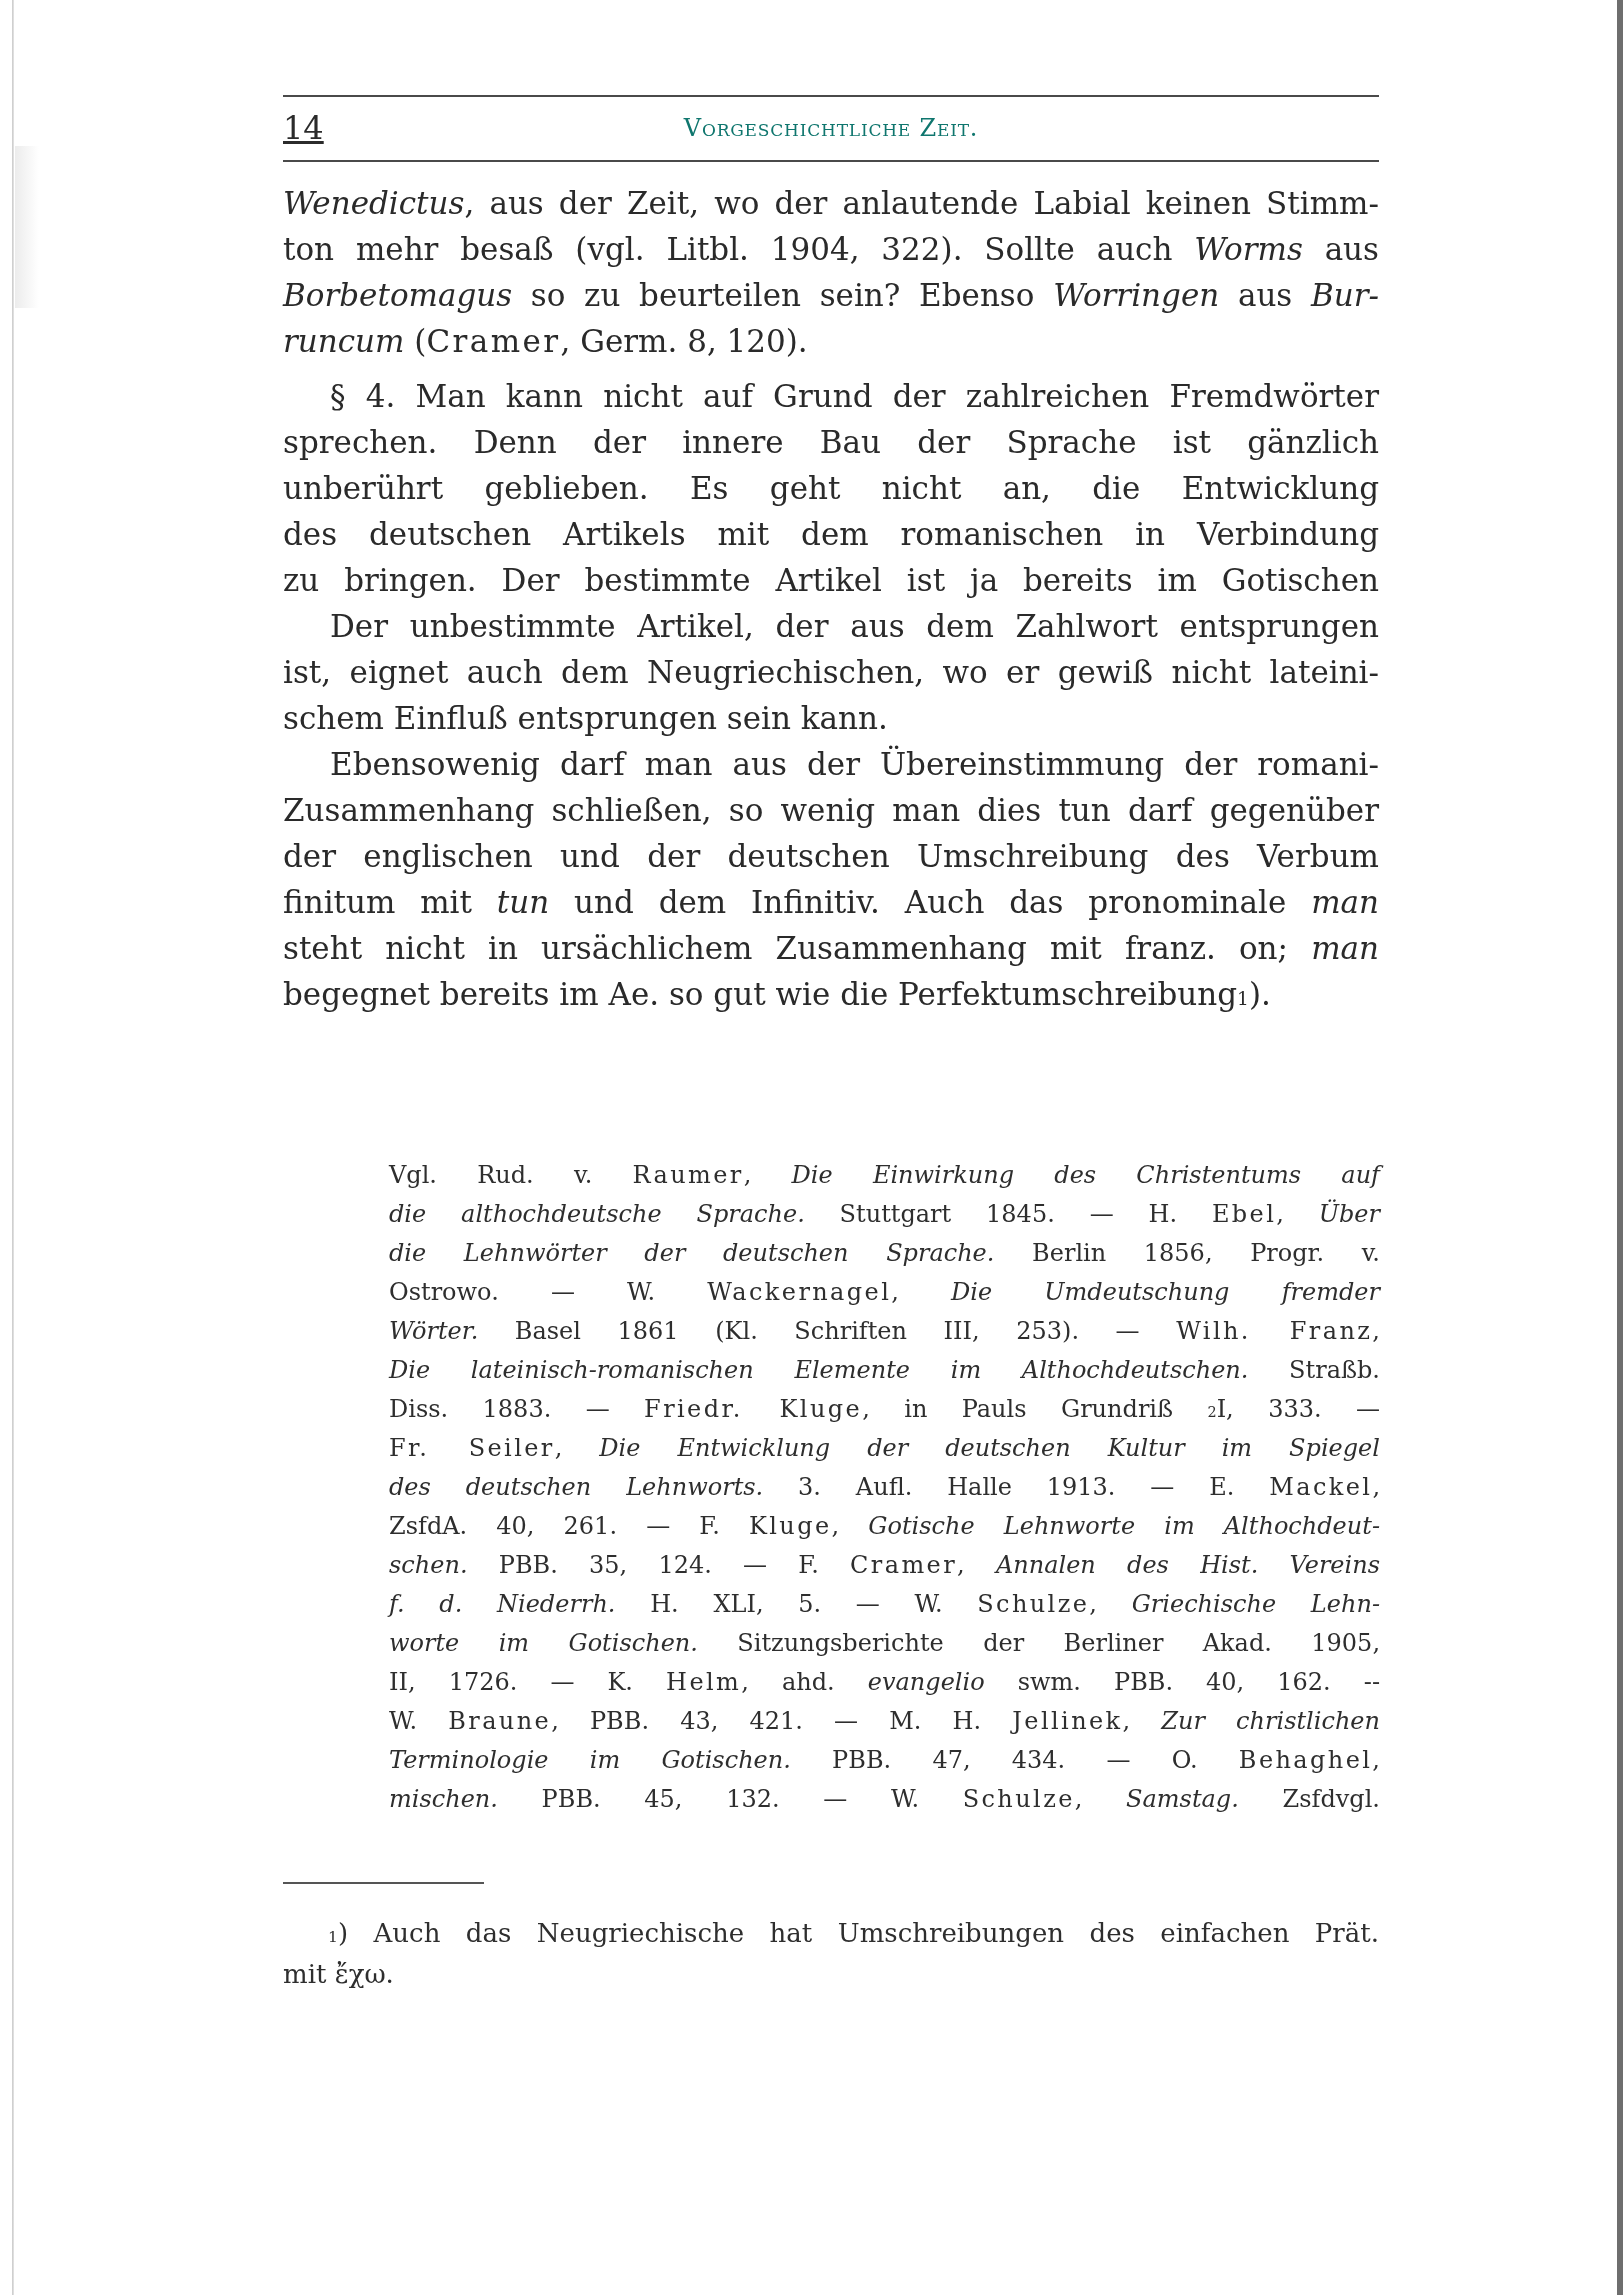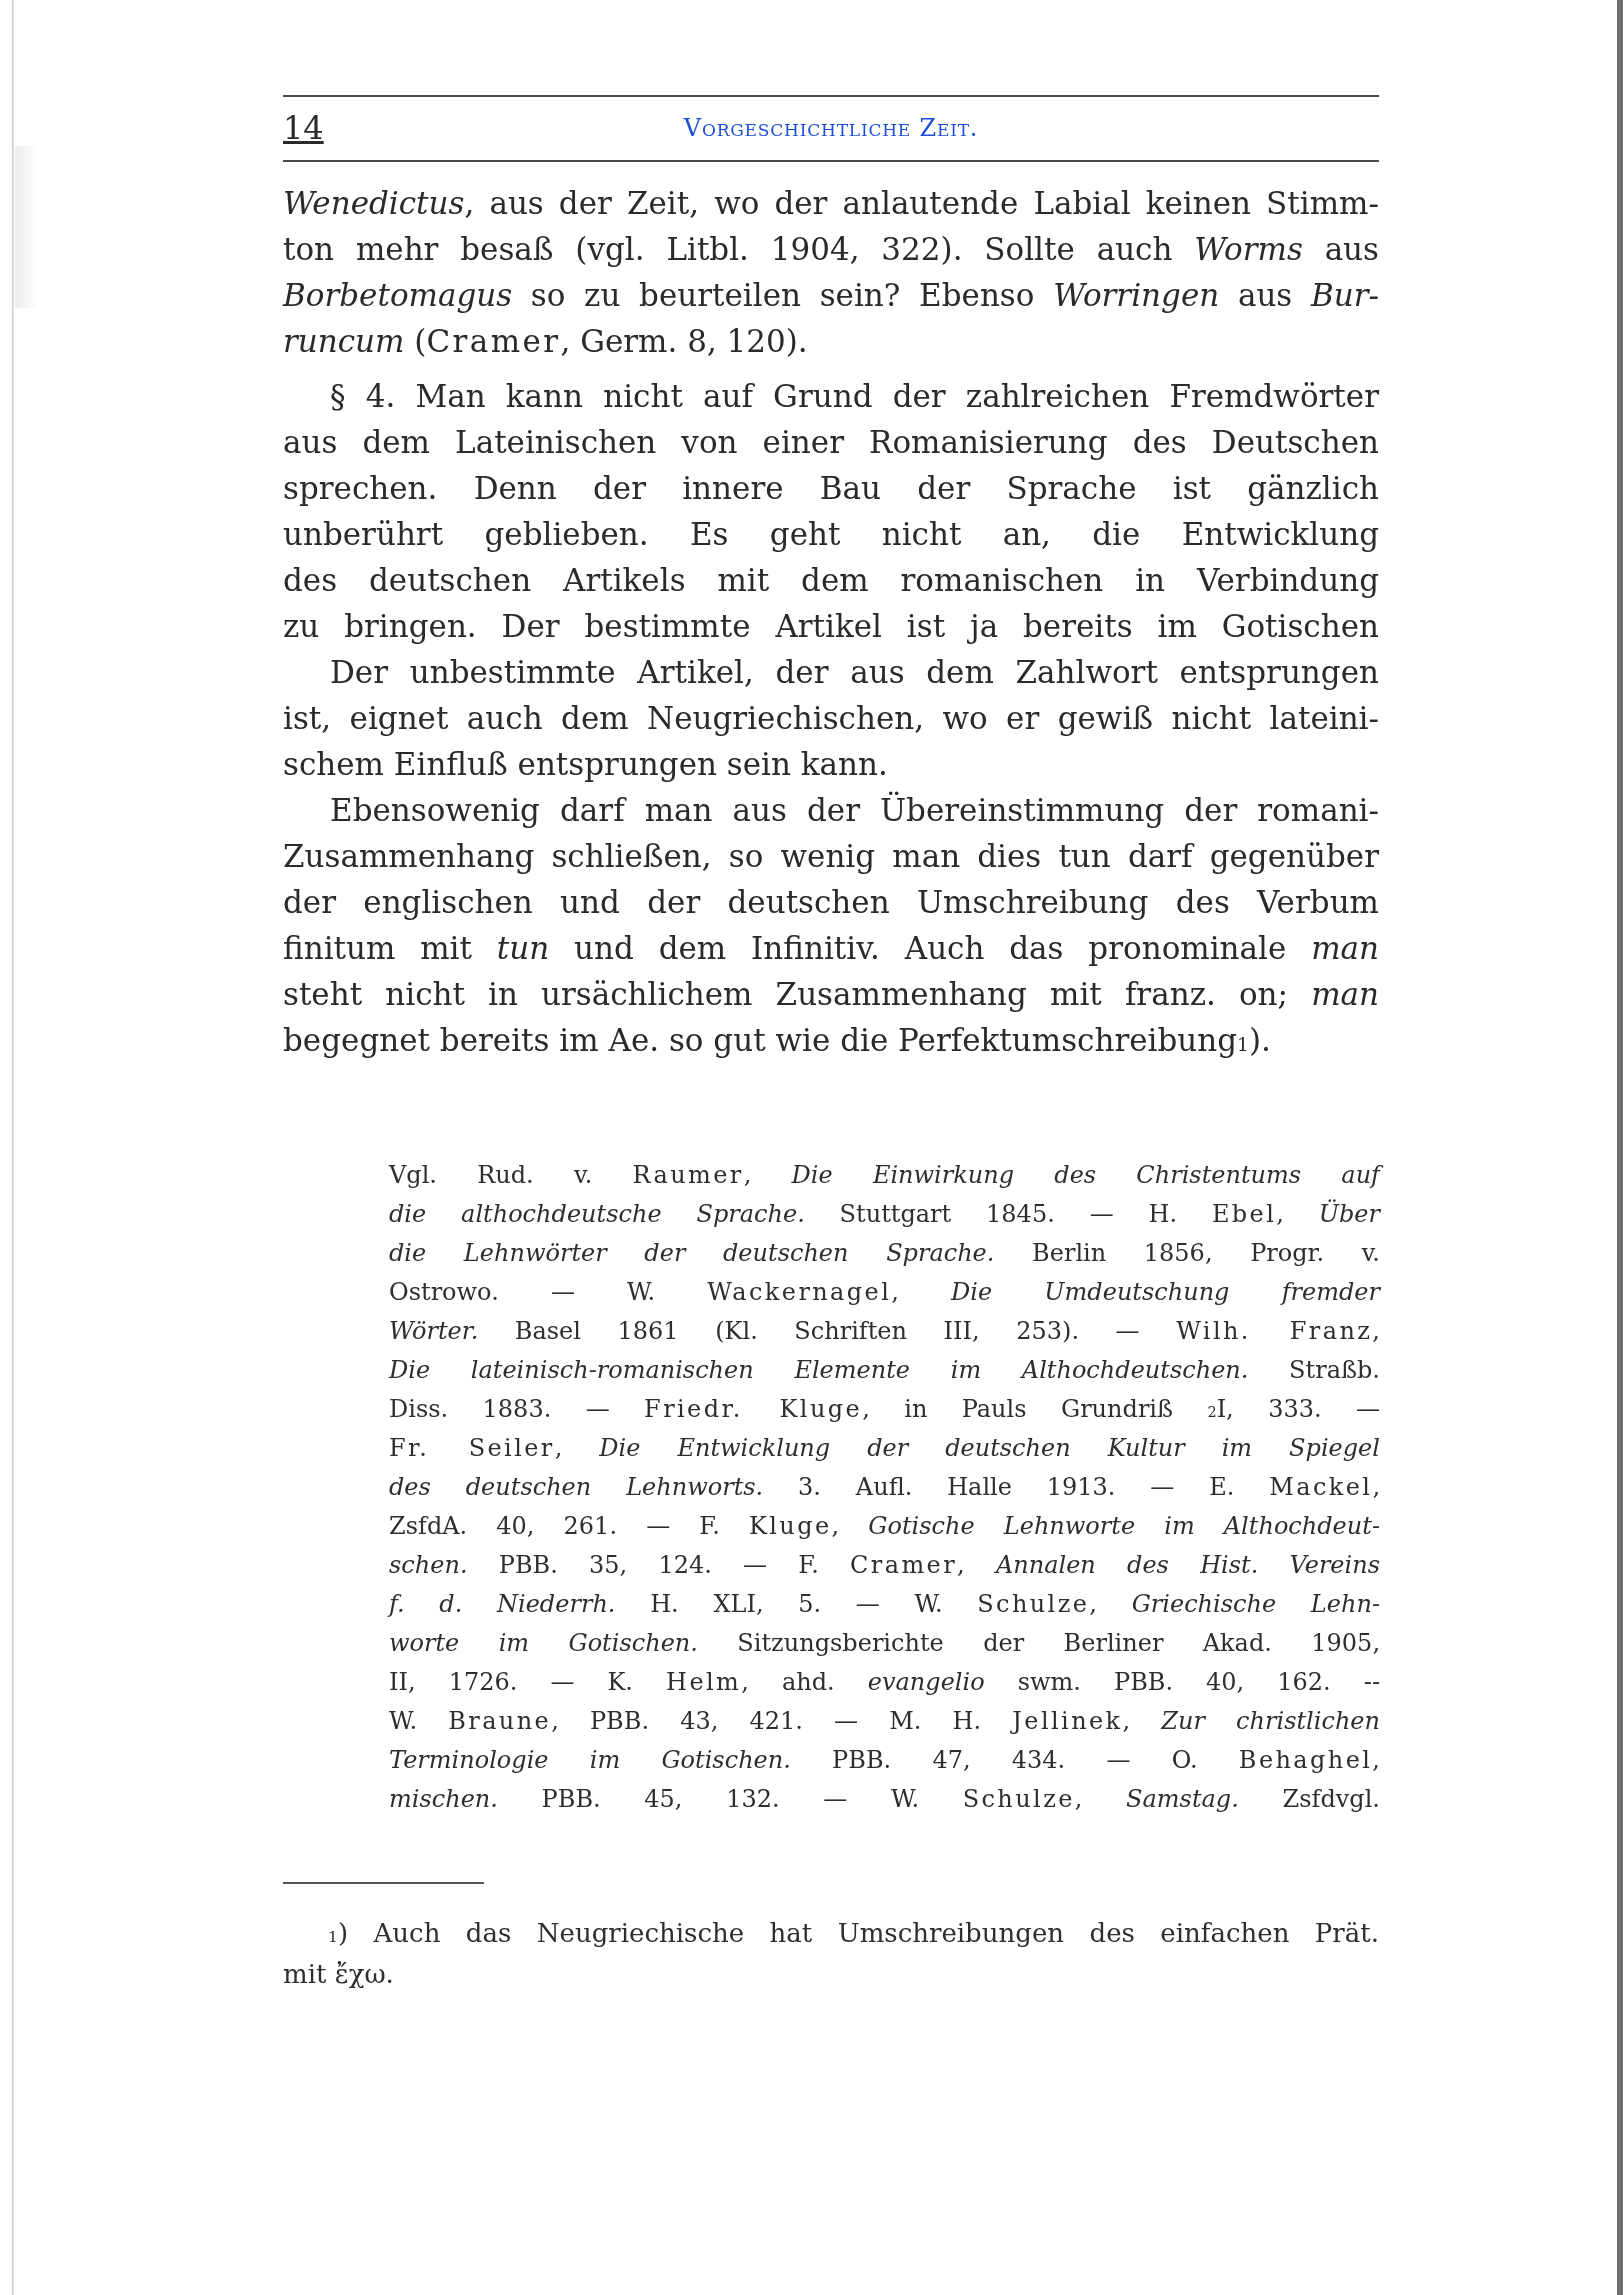--- a/index.html
+++ b/index.html
@@ -33,21 +33,21 @@
   .running-head {
     position: absolute; top: 104px; left: 0; width: 1096px; height: 49px;
   }
   .page-number {
     position: absolute; left: 0; top: 0;
     font-size: 32px; line-height: 49px; color: #2b2b2b; text-decoration: underline;
   }
   .head-title {
     position: absolute; left: 0; right: 0; top: 1.6px; text-align: center;
     font-size: 24px; line-height: 45px; font-variant: small-caps; letter-spacing: 0.8px;
-    color: #1d4ed8;
+    color: #0f766e;
   }
   .body {
     position: absolute; top: 180px; left: 0; width: 1096px;
     font-size: 31px; line-height: 46px;
   }
   .body p { margin: 0; text-align: justify; }
   .body p.gap { margin-top: 9px; }
   .line { display: block; text-align: justify; text-align-last: justify; white-space: nowrap; }
   .line.last { text-align-last: left; }
   .notes {
@@ -87,21 +87,20 @@
 
     <p>
       <span class="line"><i>Wenedictus</i><span>, aus der Zeit, wo der anlautende Labial keinen Stimm-</span></span>
       <span class="line"><span>ton mehr besaß (vgl. Litbl. 1904, 322).  Sollte auch </span><i>Worms</i><span> aus</span></span>
       <span class="line"><i>Borbetomagus</i><span> so zu beurteilen sein?  Ebenso </span><i>Worringen</i><span> aus </span><i>Bur-</i></span>
       <span class="line last"><i>runcum</i><span> (</span><span class="sp">Cramer</span><span>, Germ. 8, 120).</span></span>
     </p>
 
     <p class="gap">
       <span class="line" style="padding-left:47px">§ 4.  Man kann nicht auf Grund der zahlreichen Fremdwörter</span>
-      <span class="line">aus dem Lateinischen von einer Romanisierung des Deutschen</span>
       <span class="line">sprechen.  Denn der innere Bau der Sprache ist gänzlich</span>
       <span class="line">unberührt geblieben.  Es geht nicht an, die Entwicklung</span>
       <span class="line">des deutschen Artikels mit dem romanischen in Verbindung</span>
       <span class="line">zu bringen.  Der bestimmte Artikel ist ja bereits im Gotischen</span>
     </p>
 
     <p>
       <span class="line" style="padding-left:47px">Der unbestimmte Artikel, der aus dem Zahlwort entsprungen</span>
       <span class="line">ist, eignet auch dem Neugriechischen, wo er gewiß nicht lateini-</span>
       <span class="line last">schem Einfluß entsprungen sein kann.</span>

